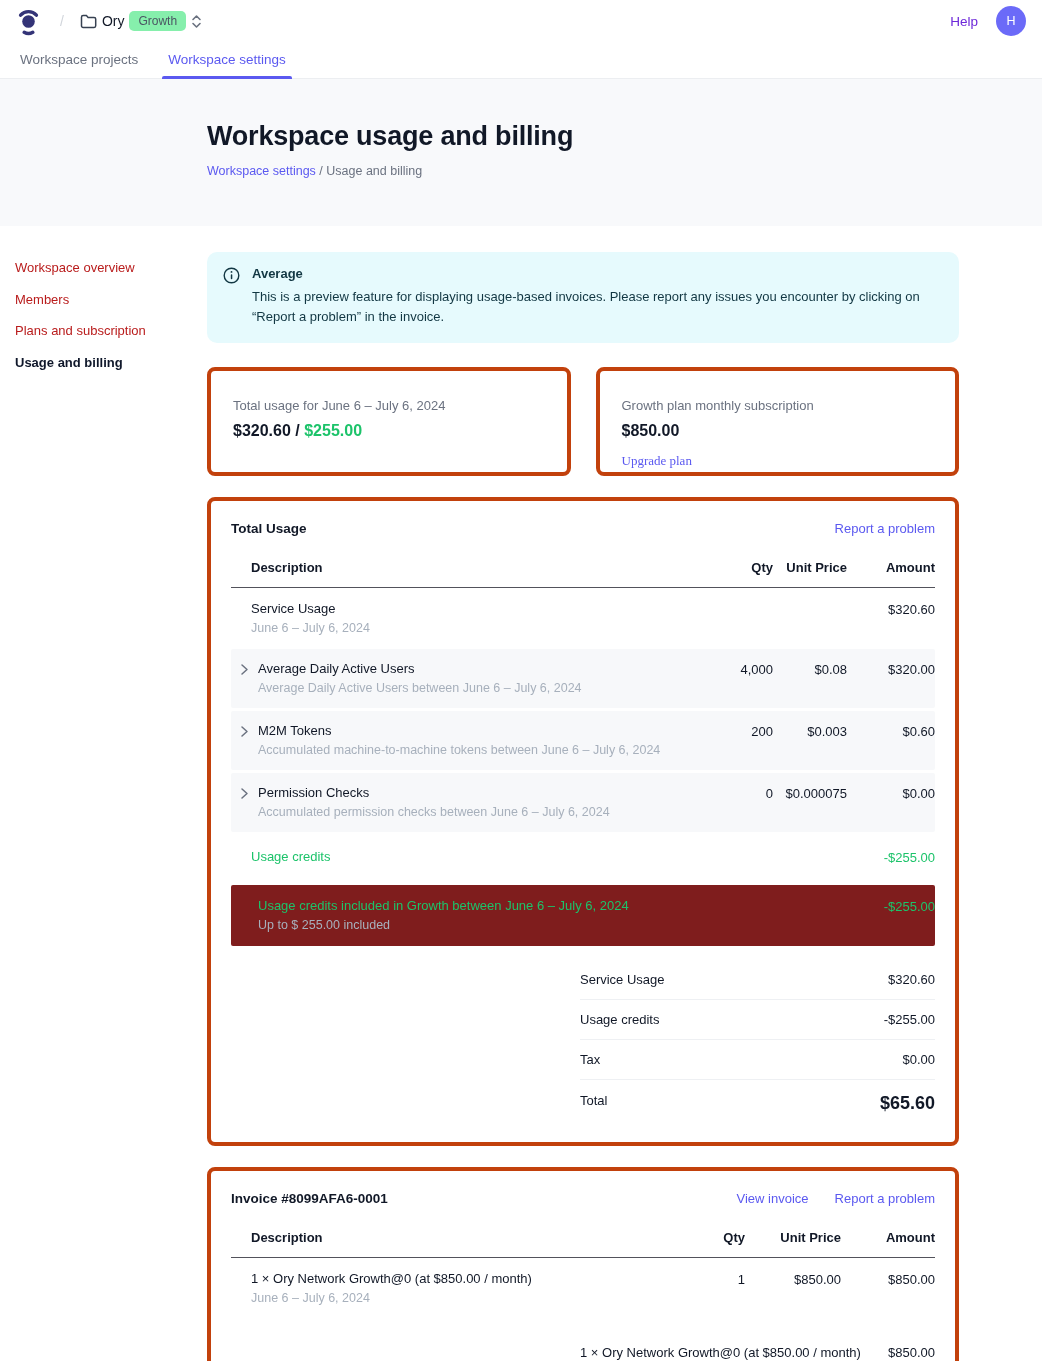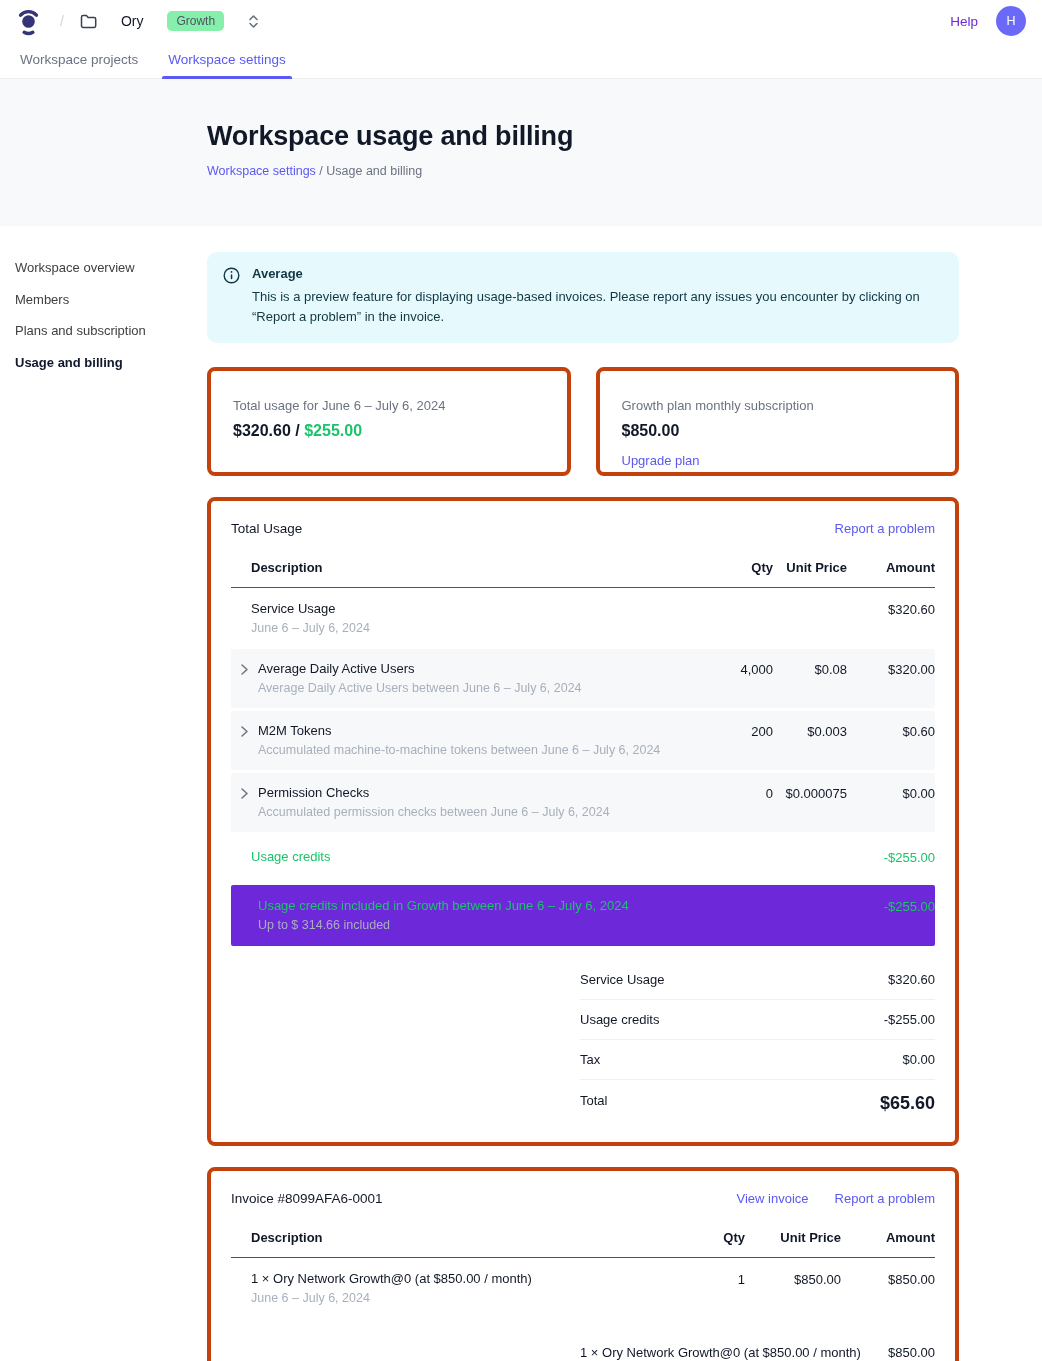--- a/index.html
+++ b/index.html
@@ -15,21 +15,21 @@
     --accent:#5b59f0;
     --green:#1cc36a;
     --notice-bg:#e6fafd;
     --notice-text:#123743;
     --avatar-bg:#6b6af8;
   }
   
   .topbar{ height:42px; display:flex; align-items:center; padding:0 16px; }
   .logo{ width:26px; height:30px; display:flex; align-items:center; }
   .crumb-slash{ color:#d1d5db; margin:0 16px 0 18px; font-size:14px; }
-  .ws-select{ display:flex; align-items:center; gap:24px; cursor:pointer; }
+  .ws-select{ display:flex; align-items:center; gap:5px; cursor:pointer; }
   .ws-name{ font-size:14px; color:#111827; }
   .plan-badge{ background:#86efac; color:#4b5563; font-size:12px; padding:3px 9px; border-radius:5px; }
   .sort-icon{ color:#6b7280; display:flex; }
   .topbar-right{ margin-left:auto; display:flex; align-items:center; gap:18px; }
   .help-link{ color:#6d28d9; font-size:13.5px; cursor:pointer; }
   .avatar{ width:30px; height:30px; border-radius:50%; background:var(--avatar-bg); color:#fff;
            display:flex; align-items:center; justify-content:center; font-size:12.5px; }
   
   .tabs{ display:flex; gap:26px; padding:0 18px; border-bottom:1px solid #eceef1; }
   .tab{ padding:10px 2px 11px; font-size:13.5px; color:#6b7280; cursor:pointer; position:relative; }
@@ -37,41 +37,41 @@
   .tab.active::after{ content:""; position:absolute; left:-4px; right:-4px; bottom:-1px; height:3px;
                       background:var(--accent); border-radius:2px 2px 0 0; }
   
   .hero{ background:#f8f9fb; padding:42px 0 48px 207px; }
   .hero h1{ font-size:27px; font-weight:700; letter-spacing:-0.2px; }
   .hero-crumbs{ margin-top:12px; font-size:12.5px; color:#6b7280; }
   .hero-crumbs .link{ color:var(--accent); cursor:pointer; }
   
   .content{ display:flex; }
   .sidebar{ width:207px; padding:29px 10px 0 15px; flex-shrink:0; }
-  .side-item{ font-size:13px; color:#404040; margin-bottom:12.5px; cursor:pointer; line-height:1; padding:6px 0 0; }
+  .side-item{ font-size:13px; color:#b91c1c; margin-bottom:12.5px; cursor:pointer; line-height:1; padding:6px 0 0; }
   .side-item.active{ color:#0f172a; font-weight:700; }
   .main{ width:752px; padding-top:26px; padding-bottom:16px; }
   
   .notice{ background:var(--notice-bg); border-radius:10px; padding:14px 20px 16px 16px;
            display:flex; gap:12px; color:var(--notice-text); }
   .notice-icon{ flex-shrink:0; margin-top:1px; display:flex; }
   .notice-title{ font-weight:700; font-size:13px; margin-bottom:6px; }
   .notice-body{ font-size:13px; line-height:1.55; max-width:690px; }
   
   .cards-row{ display:flex; gap:25px; margin-top:24px; }
   .card{ border:4px solid #c2410c; border-radius:8px; background:#fff; }
   .sum-card{ width:364px; height:109px; padding:27px 22px; }
   .sum-label{ color:#6b7280; font-size:13px; }
   .sum-value{ margin-top:9px; font-size:16px; font-weight:700; }
   .sum-value .green{ color:var(--green); }
-  .upgrade-link{ margin-top:13px; font-size:13px; color:var(--accent); cursor:pointer; display:inline-block; }
+  .upgrade-link{ margin-top:13px; font-size:13px; color:var(--accent); cursor:pointer; display:inline-block;font-family:Liberation Serif, serif; }
   
   .big-card{ margin-top:21px; padding:20px 20px 24px; }
   .card-head{ display:flex; align-items:center; }
-  .card-title{ font-size:13.5px; font-weight:400; }
+  .card-title{ font-size:13.5px; font-weight:700; }
   .card-links{ margin-left:auto; display:flex; gap:26px; }
   .plink{ color:var(--accent); font-size:13px; cursor:pointer; }
   .tbl{ margin-top:10px; }
   .trow{ display:flex; align-items:flex-start; }
   .c-desc{ flex:1; min-width:0; }
   .c-num{ text-align:right; flex-shrink:0; }
   .usage .c-qty{ width:96px; } .usage .c-unit{ width:74px; } .usage .c-amt{ width:88px; }
   .inv .c-qty{ width:50px; } .inv .c-unit{ width:96px; } .inv .c-amt{ width:94px; }
   .thead{ font-weight:700; font-size:13px; padding:14px 0 12px; border-bottom:1.5px solid #52525b;justify-content:center; }
   .thead .c-desc{ padding-left:20px; }
@@ -79,21 +79,21 @@
   .row-main .c-desc{ padding-left:20px; }
   .row-title{ font-size:13px; color:#111827; }
   .row-sub{ font-size:12.5px; color:#a7b0bc; margin-top:5px; }
   .row-num{ font-size:13px; padding-top:1px; }
   .sub-row{ background:#f7f8fa; border-radius:2px; padding:12px 0 13px; margin-bottom:3px; cursor:pointer; }
   .sub-row .c-desc{ display:flex; gap:9px; padding-left:9px; }
   .chev{ color:#6b7280; margin-top:2px; flex-shrink:0; display:flex; }
   .green-text{ color:var(--green); }
   .credits-row{ padding:14px 0 15px; }
   .credits-row .c-desc{ padding-left:20px; }
-  .credit-detail{ background:#6d28d9; border-radius:2px; padding:13px 0 14px; margin-top:5px; }
+  .credit-detail{ background:#7f1d1d; border-radius:2px; padding:13px 0 14px; margin-top:5px; }
   .credit-detail .c-desc{ padding-left:27px; }
   
   .mini{ width:355px; margin-left:auto; margin-top:14px; }
   .mini-row{ display:flex; justify-content:space-between; align-items:center;
              padding:12px 0; border-bottom:1px solid #eef0f3; font-size:13px; }
   .mini-row:last-of-type{ border-bottom:1px solid #9aa3af; }
   .mini-total{ display:flex; justify-content:space-between; align-items:flex-start; padding:13px 0 4px; }
   .mini-total .lbl{ font-size:13px; }
   .mini-total .val{ font-size:18px; font-weight:700; }
   svg{ display:block; }
@@ -255,21 +255,21 @@
         </div>
 
         <div class="trow credits-row">
           <div class="c-desc row-title green-text">Usage credits</div>
           <div class="c-num c-amt row-num green-text">-$255.00</div>
         </div>
 
         <div class="trow credit-detail">
           <div class="c-desc">
             <div class="row-title green-text">Usage credits included in Growth between June 6 – July 6, 2024</div>
-            <div class="row-sub">Up to $ 314.66 included</div>
+            <div class="row-sub">Up to $ 255.00 included</div>
           </div>
           <div class="c-num c-amt row-num green-text">-$255.00</div>
         </div>
       </div>
 
       <div class="mini">
         <div class="mini-row">
             <span>Service Usage</span>
             <span>$320.60</span>
           </div>

